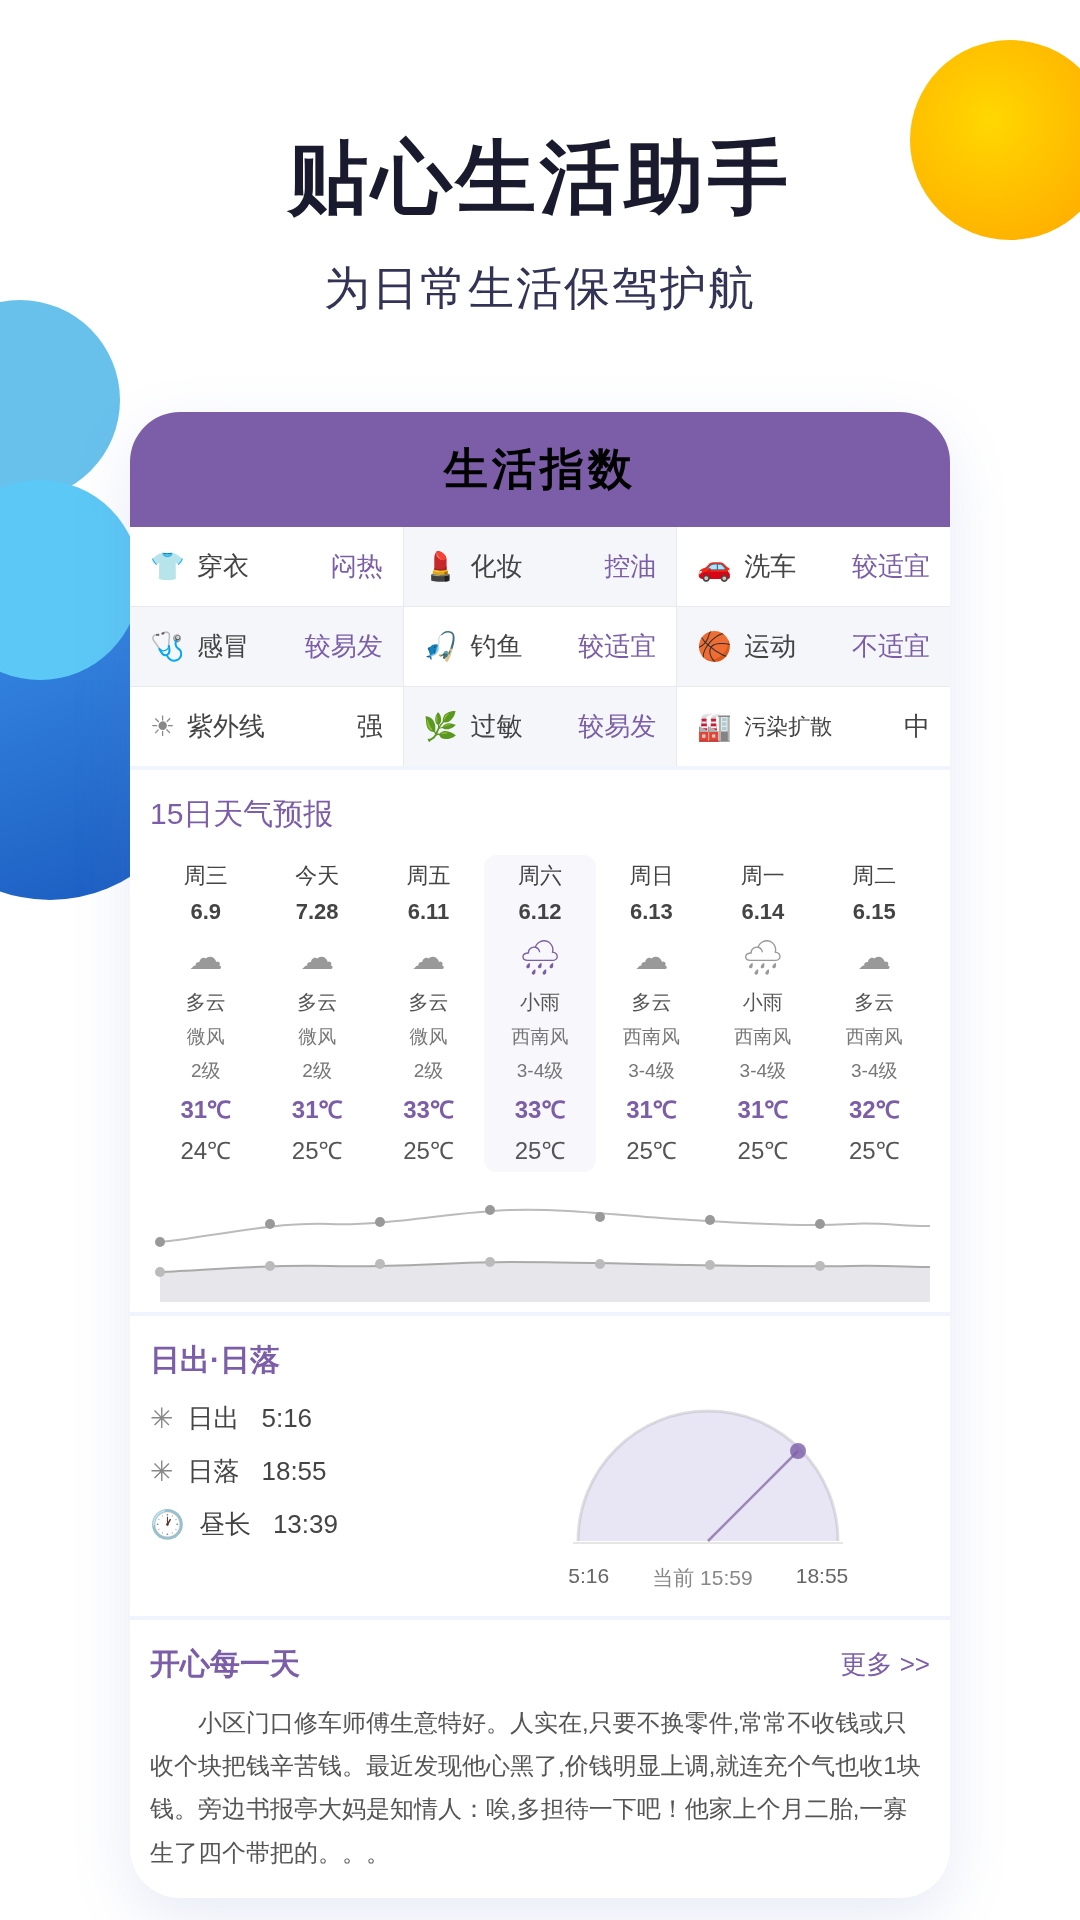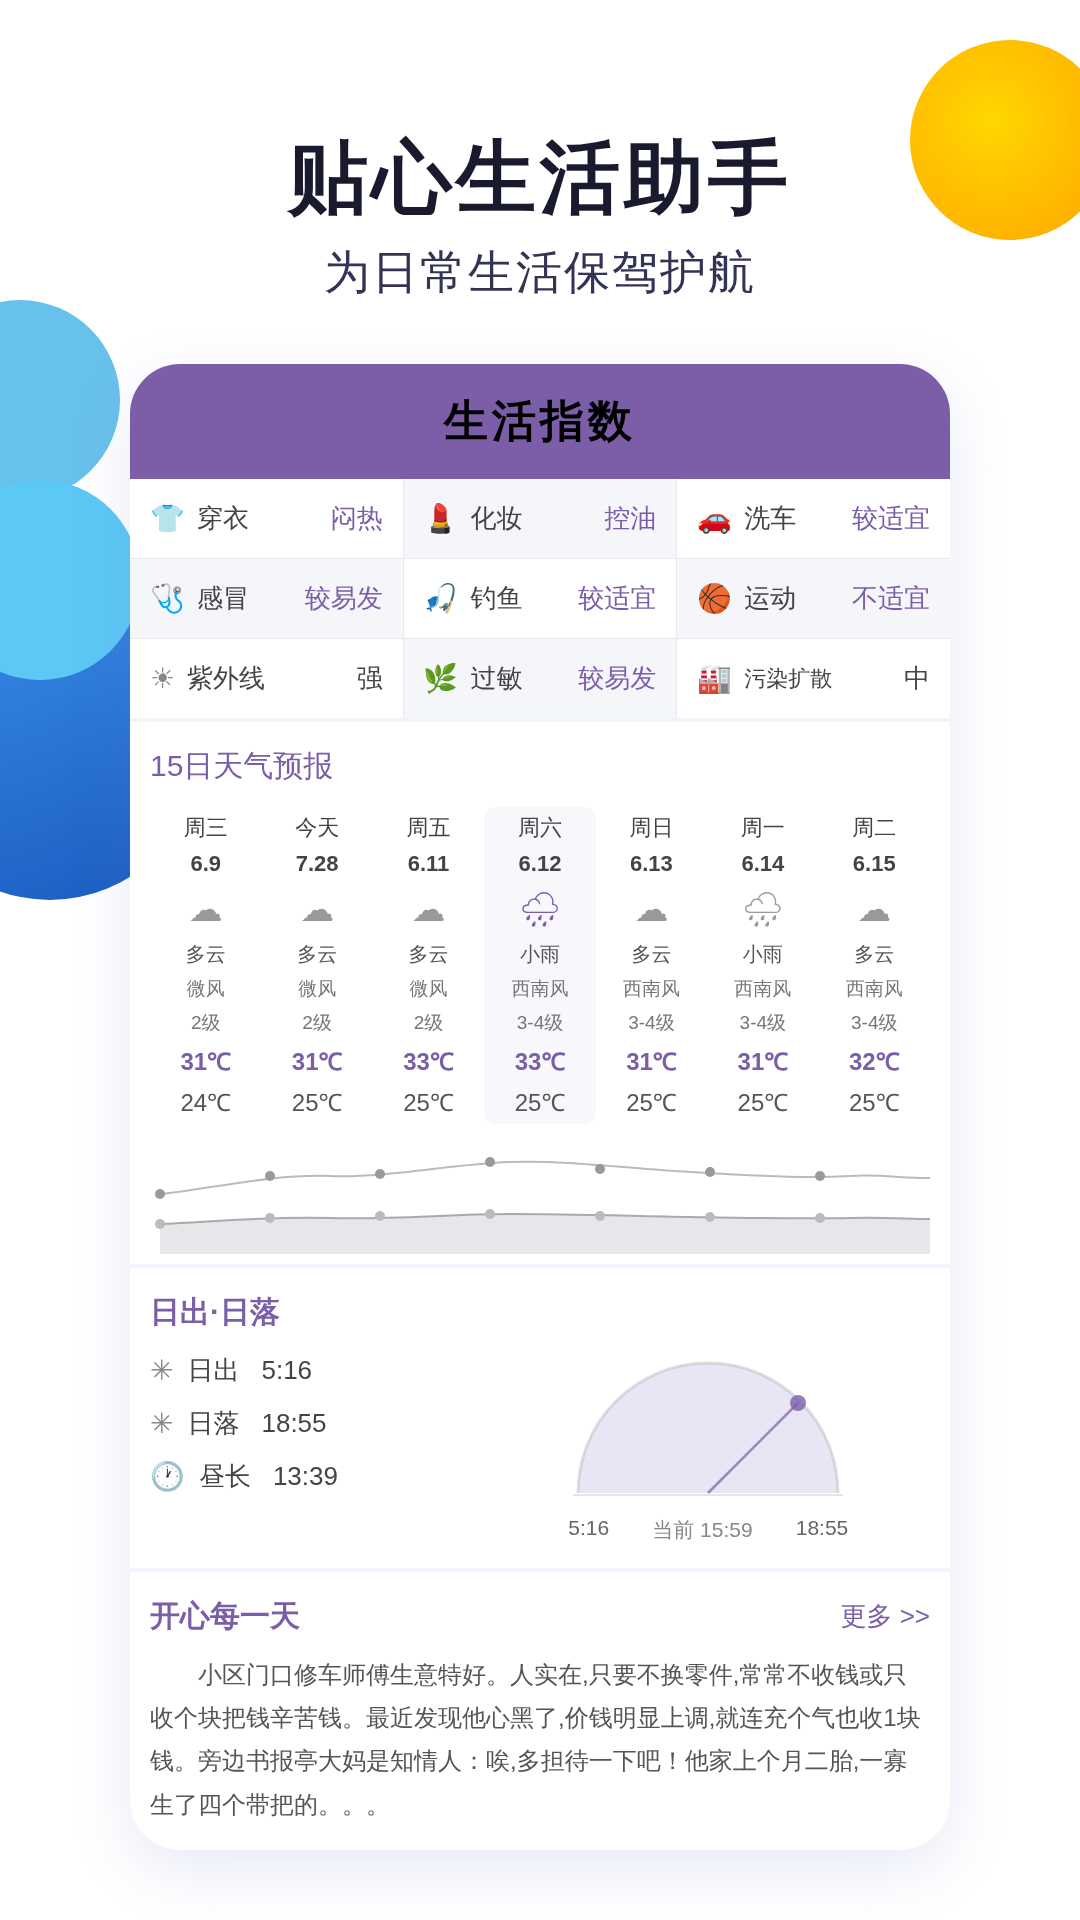--- a/index.html
+++ b/index.html
@@ -55,34 +55,34 @@
       background: #5CC8F5;
       z-index: 1;
     }
 
     
     .hero-section {
       position: relative;
       z-index: 2;
       text-align: center;
       padding-top: 130px;
-      padding-bottom: 60px;
+      padding-bottom: 92px;
     }
     .hero-title {
       font-size: 80px;
       font-weight: 900;
       color: #1a1a2e;
       letter-spacing: 4px;
       line-height: 1.2;
     }
     .hero-subtitle {
       font-size: 46px;
       font-weight: 500;
       color: #333355;
-      margin-top: 16px;
+      margin-top: 32px;
       letter-spacing: 2px;
     }
 
     
     .phone-card-wrapper {
       position: relative;
       z-index: 2;
       display: flex;
       justify-content: center;
       padding: 0 60px;

